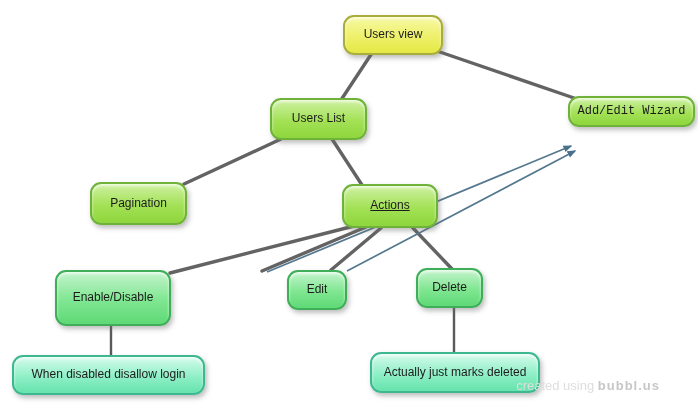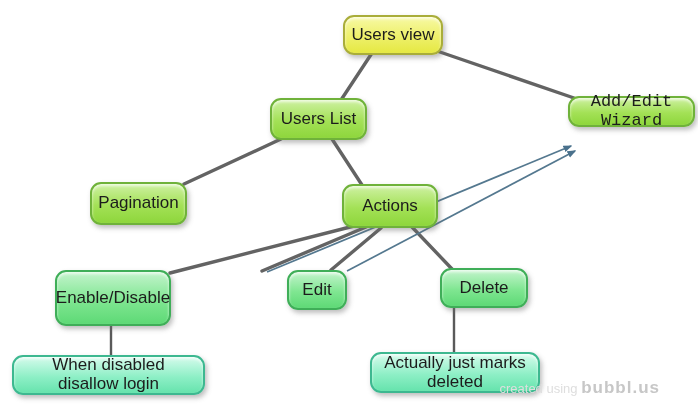--- a/index.html
+++ b/index.html
@@ -11,21 +11,21 @@
     font-family:"Liberation Sans", sans-serif;
   }
   #edges{position:absolute;left:0;top:0;width:698px;height:408px;}
   .edge{stroke-width:3.4;stroke-linecap:round;}
   .edge-thin{stroke-width:2.4;stroke-linecap:round;}
   .arrow-edge{stroke-width:1.7;fill:none;}
   .node{
     position:absolute;
     display:flex;align-items:center;justify-content:center;
     border-radius:11px;
-    font-size:17px;
+    font-size:12px;
     color:#1c1c1c;
     text-align:center;
     line-height:1.1;
     box-shadow:2px 3px 5px rgba(110,110,110,0.45), inset 0 2px 3px rgba(255,255,255,0.70);
     cursor:pointer;
     box-sizing:border-box;
     padding:2px 6px;
   }
   .node.yellow{
     background:linear-gradient(180deg,#f7f9a4 0%,#eef06a 55%,#e5e843 100%);
@@ -45,21 +45,21 @@
   }
   #watermark{
     position:absolute;
     right:38px;top:378px;
     color:#dedede;
     font-size:13px;
     white-space:nowrap;
     user-select:none;
   }
   #watermark .brand{
-    font-size:17px;
+    font-size:13px;
     font-weight:bold;
     letter-spacing:1px;
     color:#c7c7c7;
   }
 </style>
 </head>
 <body>
 
 <div id="stage">
 
@@ -86,28 +86,28 @@
   </svg>
 
   <div class="node yellow" style="left:343px;top:15px;width:100px;height:40px;">Users view</div>
 
   <div class="node green" style="left:270px;top:98px;width:97px;height:42px;">Users List</div>
 
   <div class="node green" style="left:568px;top:96px;width:127px;height:31px;font-family:Liberation Mono, monospace;">Add/Edit Wizard</div>
 
   <div class="node green" style="left:90px;top:182px;width:97px;height:43px;">Pagination</div>
 
-  <div class="node green" style="left:342px;top:184px;width:96px;height:44px;">Actions</div>
+  <div class="node green" style="left:342px;top:184px;width:96px;height:44px;text-decoration:underline;">Actions</div>
 
   <div class="node emerald" style="left:55px;top:270px;width:116px;height:56px;">Enable/Disable</div>
 
 
   <div class="node emerald" style="left:287px;top:270px;width:60px;height:40px;">Edit</div>
 
-  <div class="node emerald" style="left:440px;top:268px;width:88px;height:40px;">Delete</div>
+  <div class="node emerald" style="left:416px;top:268px;width:67px;height:40px;">Delete</div>
 
   <div class="node teal" style="left:12px;top:355px;width:193px;height:40px;">When disabled disallow login</div>
 
   <div class="node teal" style="left:370px;top:352px;width:170px;height:41px;">Actually just marks deleted</div>
 
   <div id="watermark">
     <span>created using</span>
     <span class="brand">bubbl.us</span>
   </div>
 

